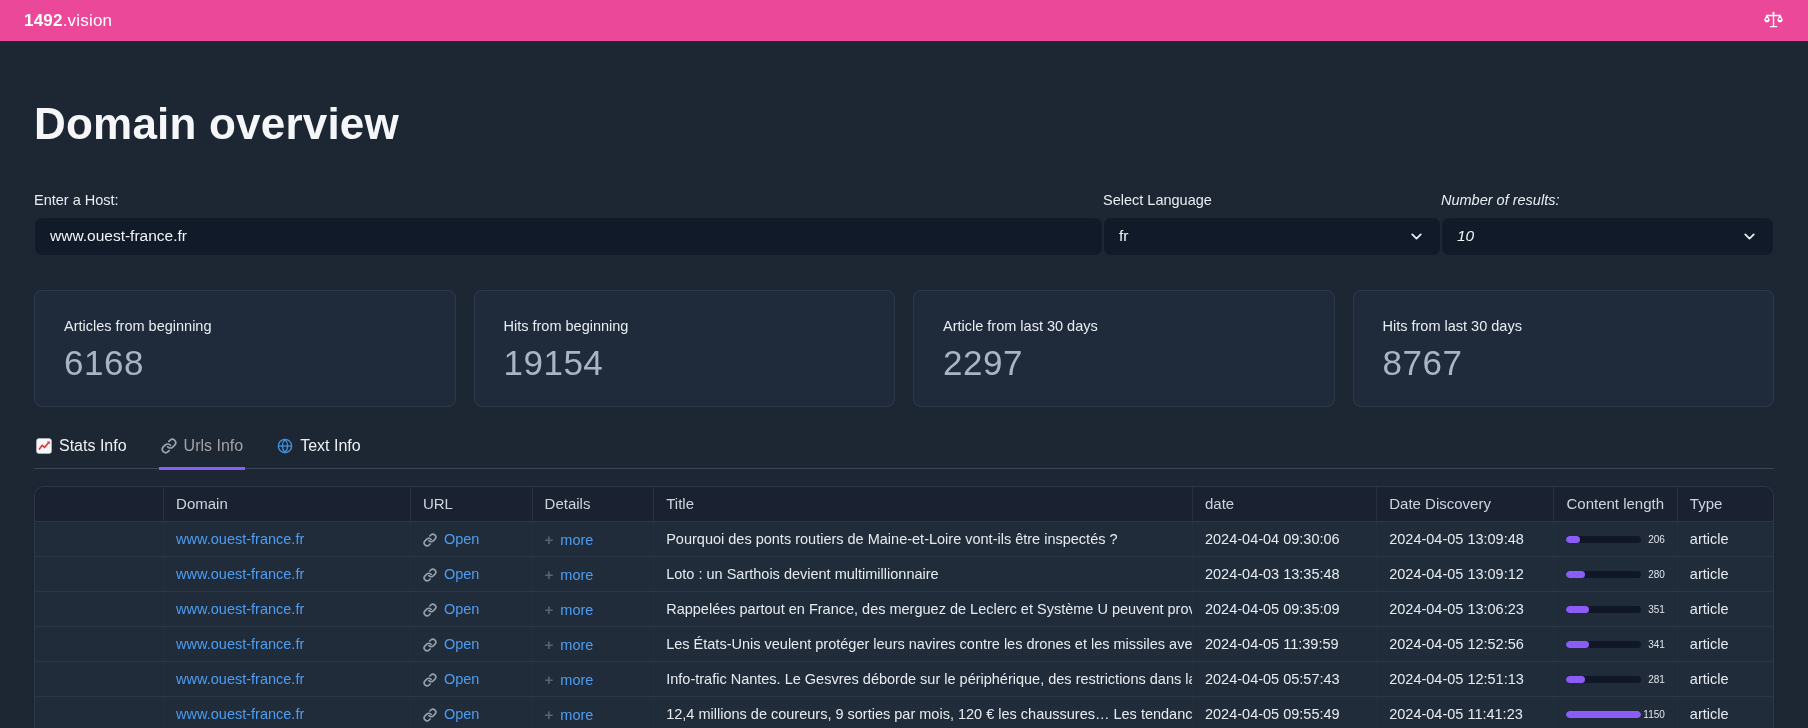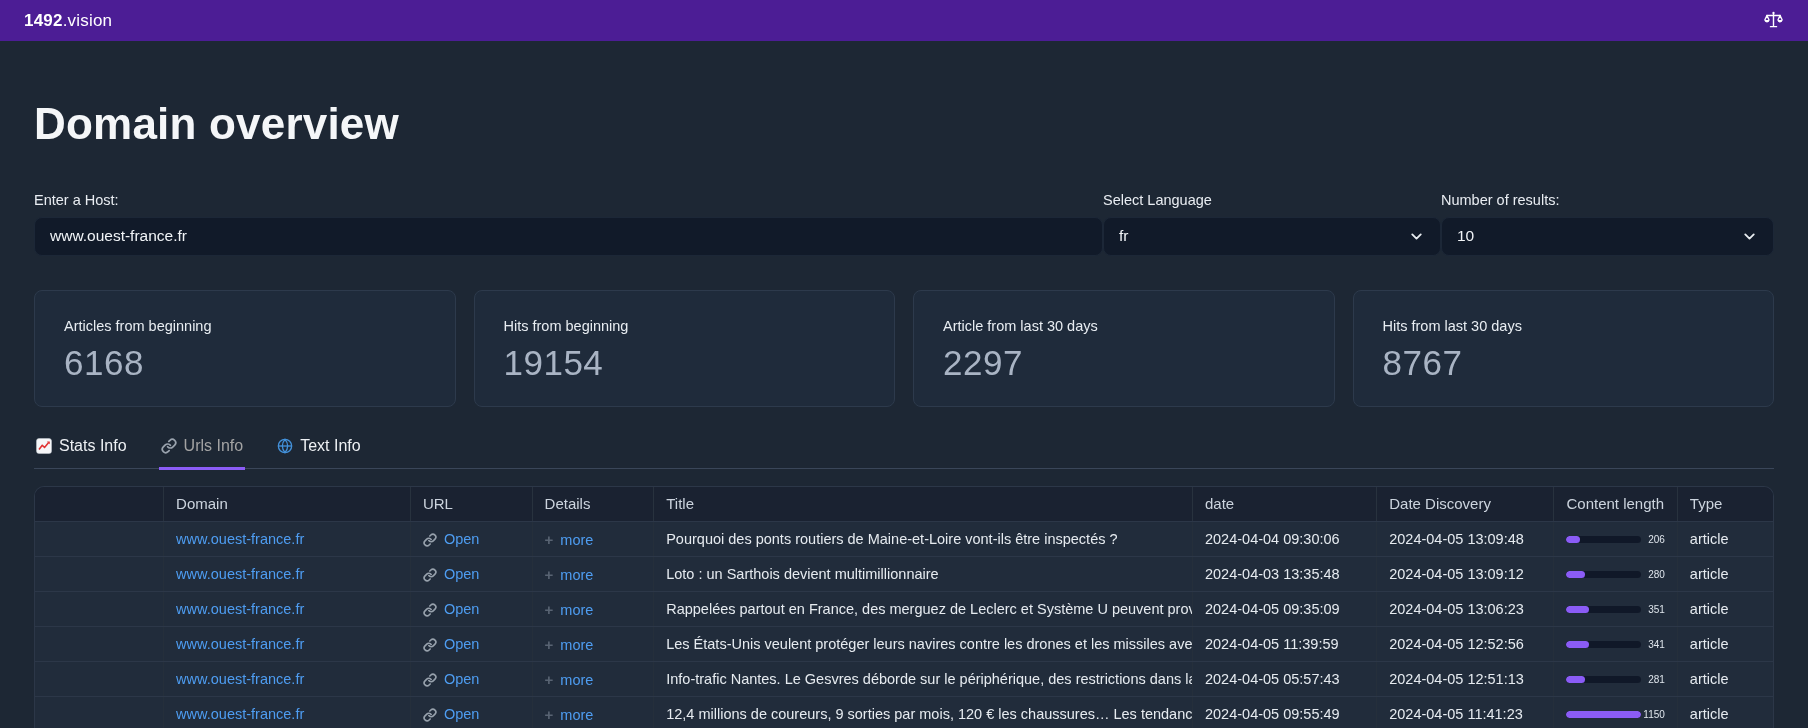--- a/index.html
+++ b/index.html
@@ -4,39 +4,39 @@
 <style>
   * { margin:0; padding:0; box-sizing:border-box; }
   html,body { width:1808px; height:728px; overflow:hidden; }
   body {
     background:#1d2734;
     font-family:"Liberation Sans","DejaVu Sans",sans-serif;
     color:#e6ebf0;
   }
   
   .topbar {
-    height:41px; background:#4c1d95;
+    height:41px; background:#ec4899;
     display:flex; align-items:center; justify-content:space-between;
     padding:0 24px;
   }
   .brand { color:#ffffff; font-size:17px; letter-spacing:.2px; cursor:pointer; }
   .brand b { font-weight:700; }
   .topbar-right svg { display:block; }
   
   .main { padding:0 34px; }
   h1.page-title {
     margin-top:58px; font-size:44px; line-height:1.15;
     font-weight:700; color:#f4f6f8; letter-spacing:.2px;
   }
   
   .controls { display:flex; margin-top:42px; }
   .control-group { display:flex; flex-direction:column; }
   .control-group.host { flex:1; }
   .control-group.lang { width:338px; }
-  .control-group.num  { width:333px; }
+  .control-group.num  { width:333px;font-style:italic; }
   .control-label { font-size:14.5px; color:#e9edf2; margin-bottom:9px; }
   .text-input, .select-box {
     height:39px; background:#111a29; border:1px solid #1c2737;
     border-radius:8px; width:100%;
     font-family:inherit; font-size:15.5px; color:#f1f4f7;
     padding:0 15px; outline:none;
   }
   .select-box {
     display:flex; align-items:center; justify-content:space-between;
     cursor:pointer; user-select:none;

